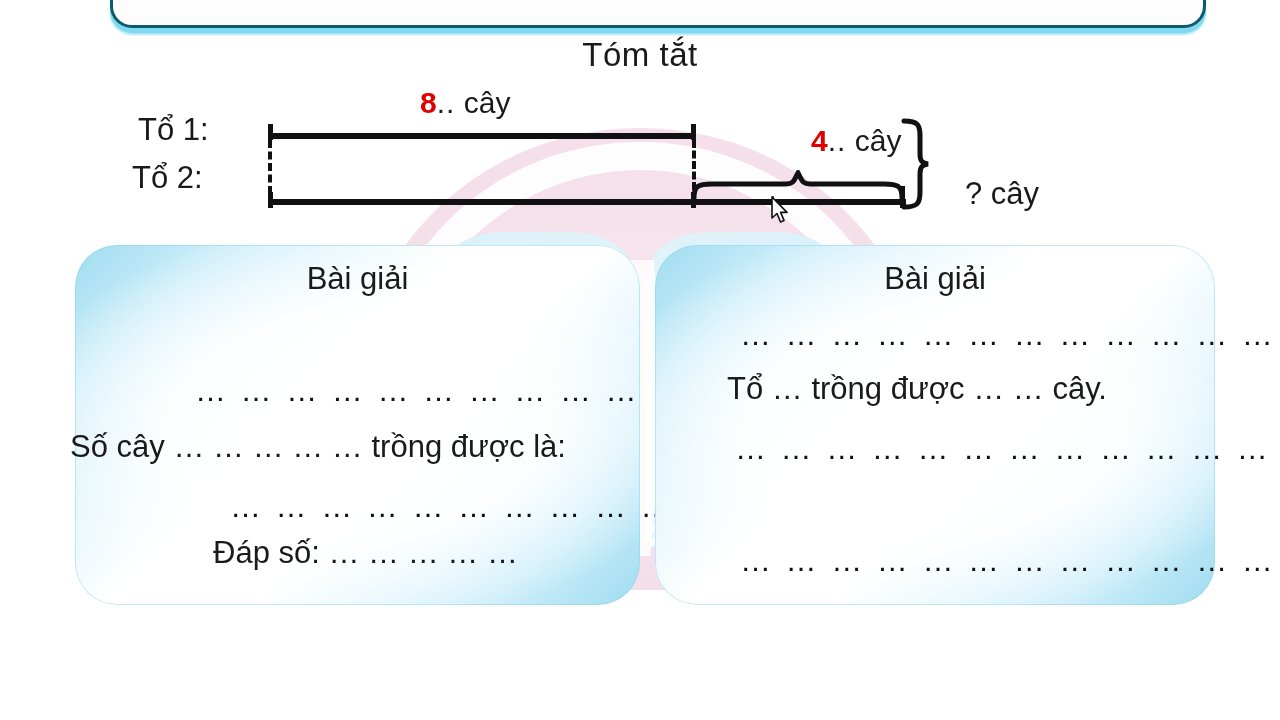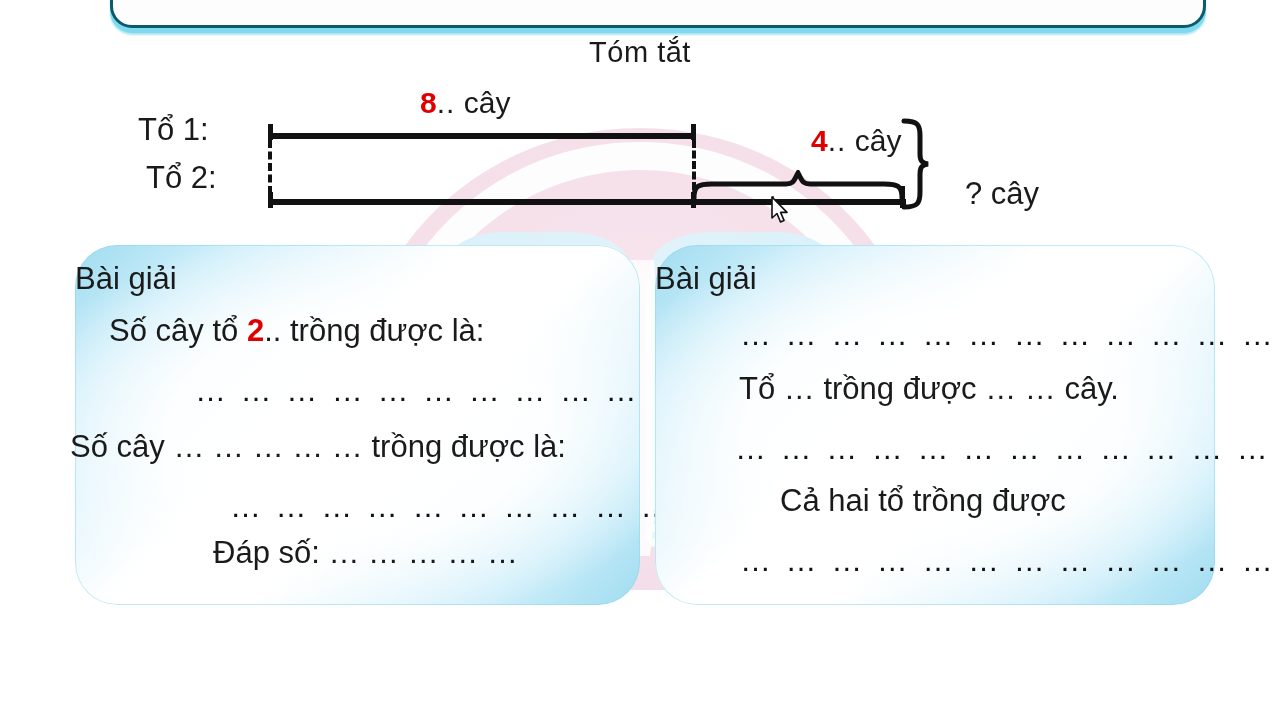--- a/index.html
+++ b/index.html
@@ -21,31 +21,31 @@
     position:absolute; left:110px; top:-58px; width:1090px; height:80px;
     border:3px solid #0d5a6b;
     border-radius:22px;
     background:#fdfdfd;
     box-shadow:0 5px 0 0 #7fd9ef, 0 7px 2px 0 #a9e6f6;
   }
 
   
   #tom-tat{
     position:absolute; left:0; top:36px; width:1280px; text-align:center;
-    font-size:29px; letter-spacing:.5px;
+    font-size:33px; letter-spacing:.5px;
   }
 
   
   #diagram{position:absolute; left:0; top:0; width:1068px; height:240px;}
 
   .row-label{
     position:absolute; font-size:31px; white-space:nowrap;
   }
   #lbl-to1{left:138px; top:112px;}
-  #lbl-to2{left:146px; top:160px;}
+  #lbl-to2{left:132px; top:160px;}
 
   .bar{
     position:absolute; height:6px; background:#111;
   }
   #bar-top{left:268px; top:133px; width:428px;}
   #bar-bottom{left:268px; top:199px; width:638px;}
 
   .tick{
     position:absolute; width:5px; background:#111;
   }
@@ -87,41 +87,41 @@
       radial-gradient(ellipse 78% 72% at 50% 50%, rgba(255,255,255,.97) 0%, rgba(255,255,255,.9) 42%, rgba(255,255,255,0) 78%),
       linear-gradient(135deg,#9fdcf0 0%,#cdeefa 16%,#ffffff 42%,#ffffff 58%,#cdeefa 84%,#9fdcf0 100%);
     box-shadow:inset 0 0 0 1px rgba(140,215,238,.55);
   }
   #panel-left{left:75px; width:565px;}
   #panel-right{left:655px; width:560px;}
 
   .panel-inner{position:relative; width:100%; height:100%;}
 
   .sol-title{
-    position:absolute; width:100%; text-align:left; top:16px;
+    position:absolute; width:100%; text-align:center; top:16px;
     font-size:31px;
   }
   .sol-line{
     position:absolute; font-size:31px; white-space:nowrap;
   }
   .dotline{
     position:absolute; font-size:31px; letter-spacing:3px; color:#111;
     white-space:nowrap;
   }
 
   
   #l-line1{left:34px;  top:68px;}
   #l-dots1{left:120px; top:128px;}
   #l-line2{left:-5px;  top:184px;}
   #l-dots2{left:155px; top:244px;}
   #l-line3{left:110px; top:290px;margin-left:28px;}
 
   
   #r-dots1{left:85px;  top:72px;}
-  #r-line1{left:72px;  top:126px;margin-left:12px;}
+  #r-line1{left:72px;  top:126px;}
   #r-dots2{left:80px;  top:186px;}
   #r-line2{left:125px; top:238px;}
   #r-dots3{left:85px;  top:298px;}
 </style>
 </head>
 <body>
 
 <svg id="watermark" viewBox="0 0 620 500" xmlns="http://www.w3.org/2000/svg">
   <defs>
     <radialGradient id="gPink" cx="50%" cy="45%" r="62%">
@@ -219,25 +219,20 @@
     <g stroke="#111" stroke-width="1.4" stroke-linecap="round">
       <path d="M0 -3 L0 3" transform="translate(3,-1)"></path>
     </g>
   </svg>
 </div>
 
 <div class="panel" id="panel-left">
   <div class="panel-inner">
     <div class="sol-title">Bài giải</div>
 
-    <div class="sol-line" id="l-line1">
-      <span>Số cây tổ</span>
-      <span class="redval">2</span><span>..</span>
-      <span>trồng được là:</span>
-    </div>
 
     <div class="dotline" id="l-dots1">… … … … … … … … … … … …</div>
 
     <div class="sol-line" id="l-line2">
       <span>Số cây</span>
       <span>… … … … …</span>
       <span>trồng được là:</span>
     </div>
 
     <div class="dotline" id="l-dots2">… … … … … … … … … …</div>
@@ -258,17 +253,16 @@
     <div class="sol-line" id="r-line1">
       <span>Tổ</span>
       <span>…</span>
       <span>trồng được</span>
       <span>… …</span>
       <span>cây.</span>
     </div>
 
     <div class="dotline" id="r-dots2">… … … … … … … … … … … …</div>
 
-    <div class="sol-line" id="r-line2">Cả hai tổ trồng được</div>
 
     <div class="dotline" id="r-dots3">… … … … … … … … … … … …</div>
   </div>
 </div>
 
 </body></html>

